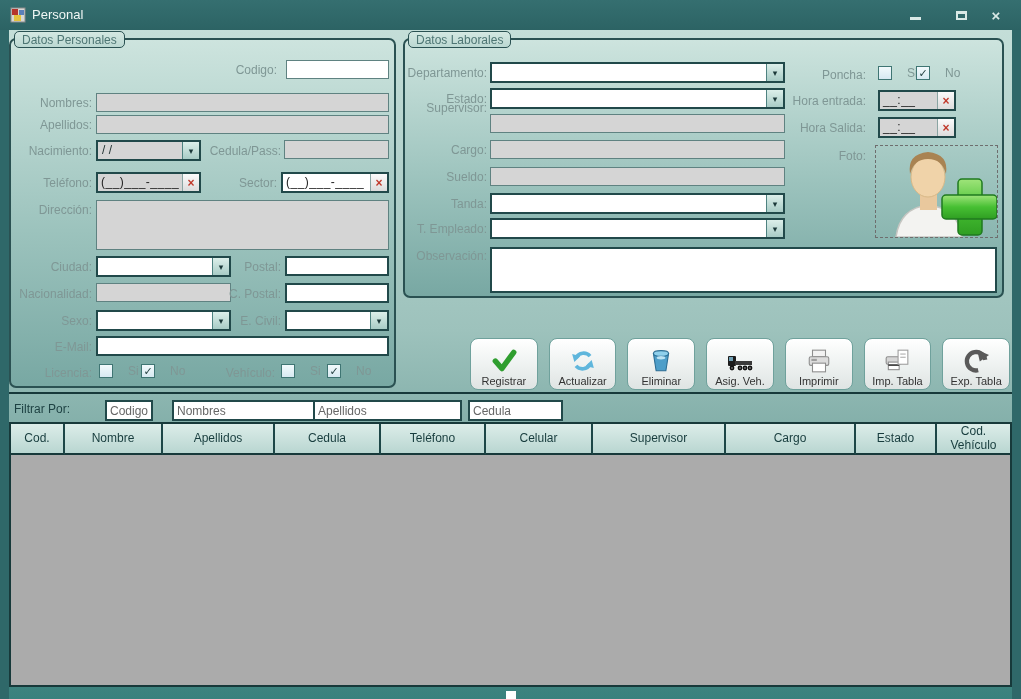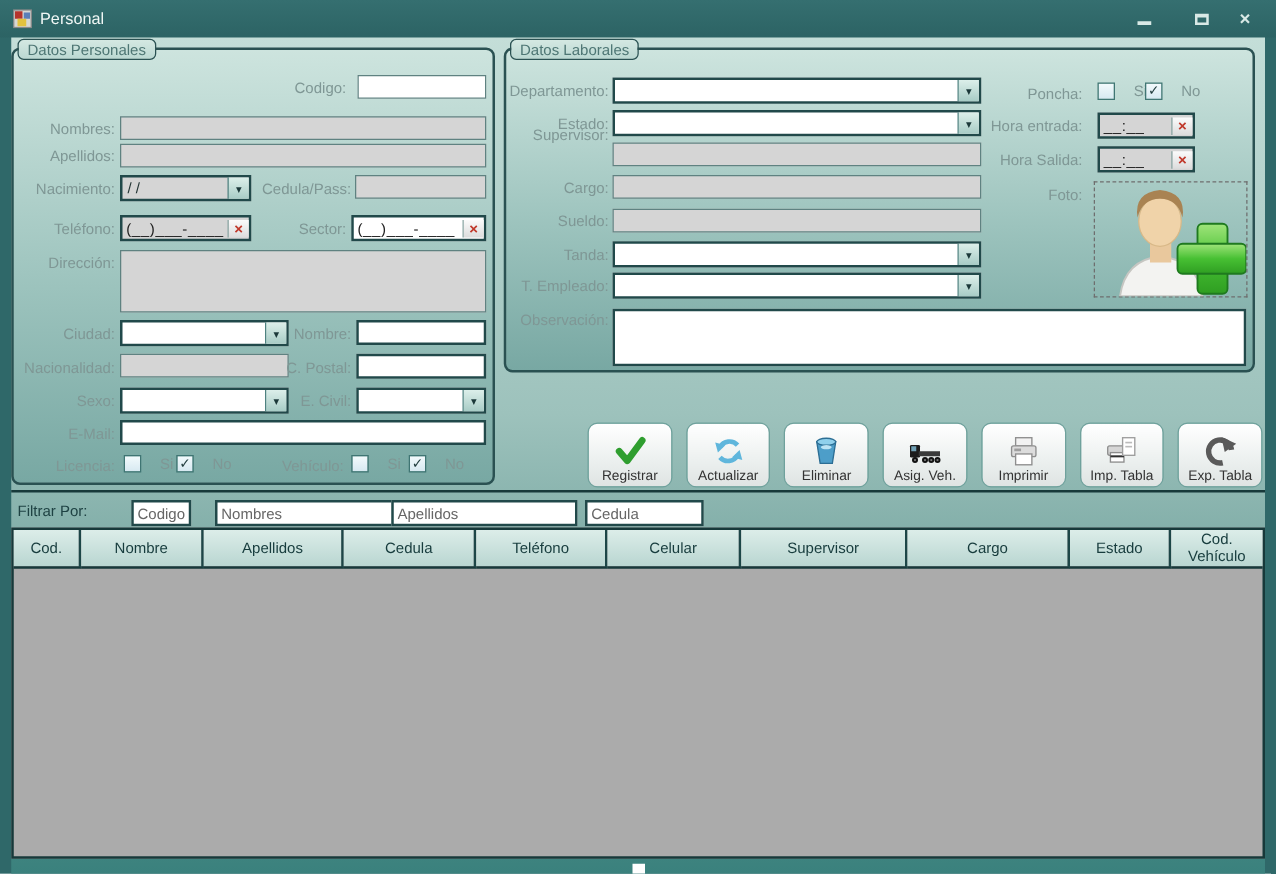--- a/index.html
+++ b/index.html
@@ -28,21 +28,21 @@
   .tb { position:absolute; background:#FFFFFF; border:2px solid #21494A; }
   .tb.thin { border:1px solid #5F8281; }
   .tb.disabled { background:#D5D5D5; border:1px solid #5F8281; }
 
   .combo { position:absolute; background:#FFFFFF; border:2px solid #21494A; display:flex; }
   .combo.gray { background:#D5D5D5; }
   .combo .val { flex:1; padding:1px 4px; color:#233; font-size:12px; overflow:hidden; }
   .dd-btn { width:17px; border-left:1px solid #4E8280; background:linear-gradient(#DCEFEA,#A8CCC6);
             display:flex; align-items:center; justify-content:center; color:#1B3839; font-size:9px; }
 
-  .masked { position:absolute; border:2px solid #21494A; display:flex; background:#FFFFFF;align-items:center; }
+  .masked { position:absolute; border:2px solid #21494A; display:flex; background:#FFFFFF; }
   .masked.gray { background:#D5D5D5; }
   .masked .mask { flex:1; padding:1px 3px; color:#222; font-size:12px; letter-spacing:0.5px; white-space:nowrap; overflow:hidden; }
   .x-btn { width:17px; border-left:1px solid #8AA5A3; background:linear-gradient(#FBFBFB,#DCDCDC);
            color:#C0392B; font-weight:bold; font-size:12px; display:flex; align-items:center; justify-content:center; }
 
   .cb-group { position:absolute; display:flex; align-items:center; gap:15px; }
   .cb { width:14px; height:14px; border:1px solid #3F7573; background:linear-gradient(#F2FAFC,#D7E9F1);
         display:flex; align-items:center; justify-content:center; font-size:11px; color:#1F3B3C; }
   .cb .glyph { visibility:hidden; line-height:1; }
   .cb.checked .glyph { visibility:visible; }
@@ -137,21 +137,21 @@
     <span class="lbl" style="right:920px; top:173px;">Dirección:</span>
     <div class="tb disabled" style="left:87px; top:170px; width:293px; height:50px;"></div>
 
     <span class="lbl" style="right:920px; top:230px;">Ciudad:</span>
     <div class="combo" style="left:87px; top:226px; width:135px; height:21px;">
       <span class="val"></span>
       <span class="dd-btn">
           <span>▾</span>
         </span>
     </div>
-    <span class="lbl" style="right:731px; top:230px;">Nombre:</span>
+    <span class="lbl" style="right:731px; top:230px;">Postal:</span>
     <div class="tb" style="left:276px; top:226px; width:104px; height:20px;"></div>
 
     <span class="lbl" style="right:920px; top:257px;">Nacionalidad:</span>
     <div class="tb disabled" style="left:87px; top:253px; width:135px; height:19px;"></div>
     <span class="lbl" style="right:731px; top:257px;">C. Postal:</span>
     <div class="tb" style="left:276px; top:253px; width:104px; height:20px;"></div>
 
     <span class="lbl" style="right:920px; top:284px;">Sexo:</span>
     <div class="combo" style="left:87px; top:280px; width:135px; height:21px;">
       <span class="val"></span>

